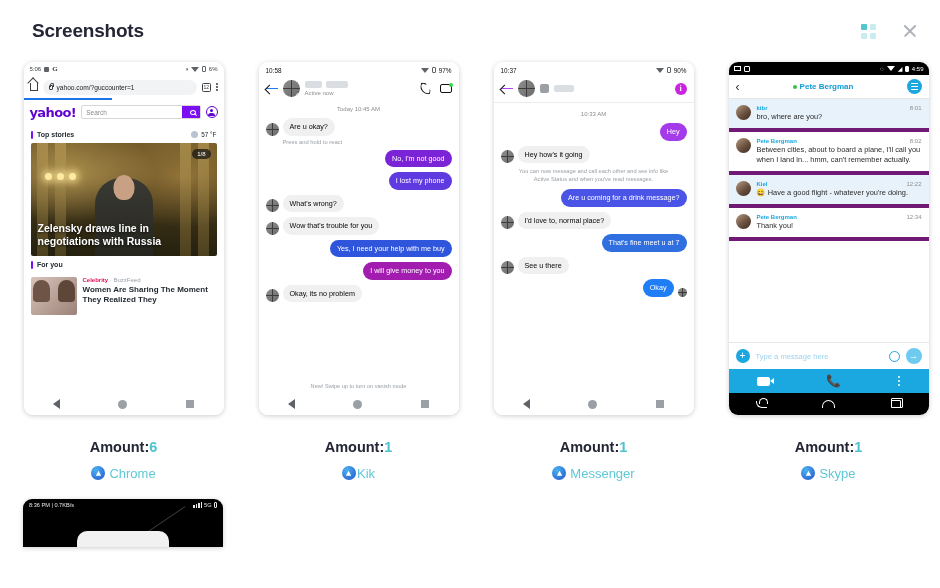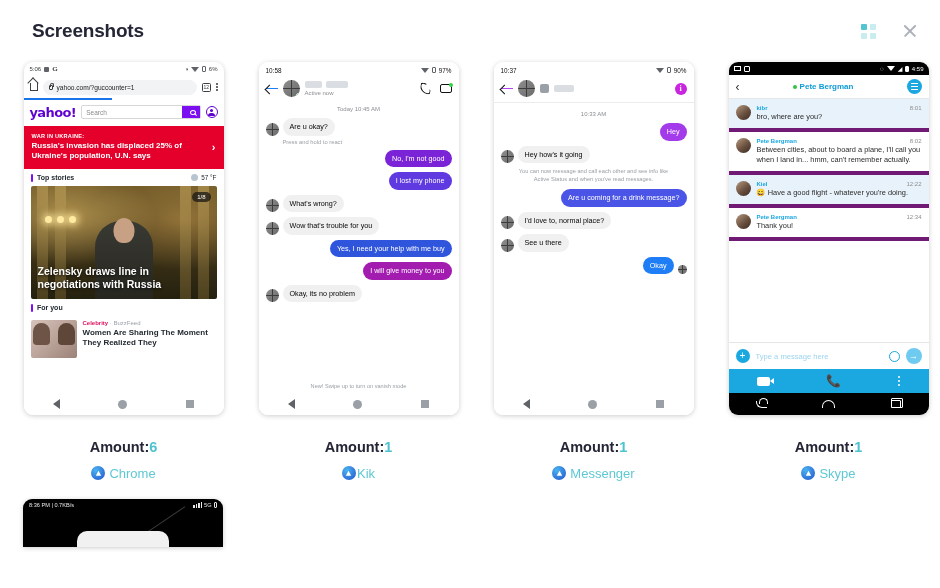--- a/index.html
+++ b/index.html
@@ -343,27 +343,20 @@
         <span class="yahoo-logo">yahoo!</span>
         <div class="ysearch">
           <span>Search</span>
           <span class="sbtn">
               <span class="magnifier"></span>
             </span>
         </div>
         <span class="y-acct"></span>
       </div>
 
-      <div class="warbar">
-        <div>
-          <div class="wb-k">WAR IN UKRAINE:</div>
-          <div class="wb-h">Russia's invasion has displaced 25% of Ukraine's population, U.N. says</div>
-        </div>
-        <span class="chev">›</span>
-      </div>
 
       <div class="sect-row">
         <span class="sect-title">
           <i class="vbar"></i>
             <span>Top stories</span>
         </span>
         <span class="weather">
           <i class="moon"></i>
             <span>57 °F</span>
         </span>
@@ -570,20 +563,23 @@
 
           <div class="row out">
               <span class="bubble out" style="background:#4a55e8">Are u coming for a drink message?</span>
             </div>
 
           <div class="row">
               <span class="avatar sm"></span>
             <span class="bubble in">I'd love to, normal place?</span>
             </div>
 
+          <div class="row out">
+              <span class="bubble out" style="background:#2f6fe0">That's fine meet u at 7</span>
+            </div>
 
           <div class="row">
               <span class="avatar sm"></span>
             <span class="bubble in">See u there</span>
             </div>
 
           <div class="row out">
             <span class="bubble out" style="background:#1f7df5">Okay</span>
             <span class="avatar sm" style="width:9px;height:9px"></span>
           </div>

